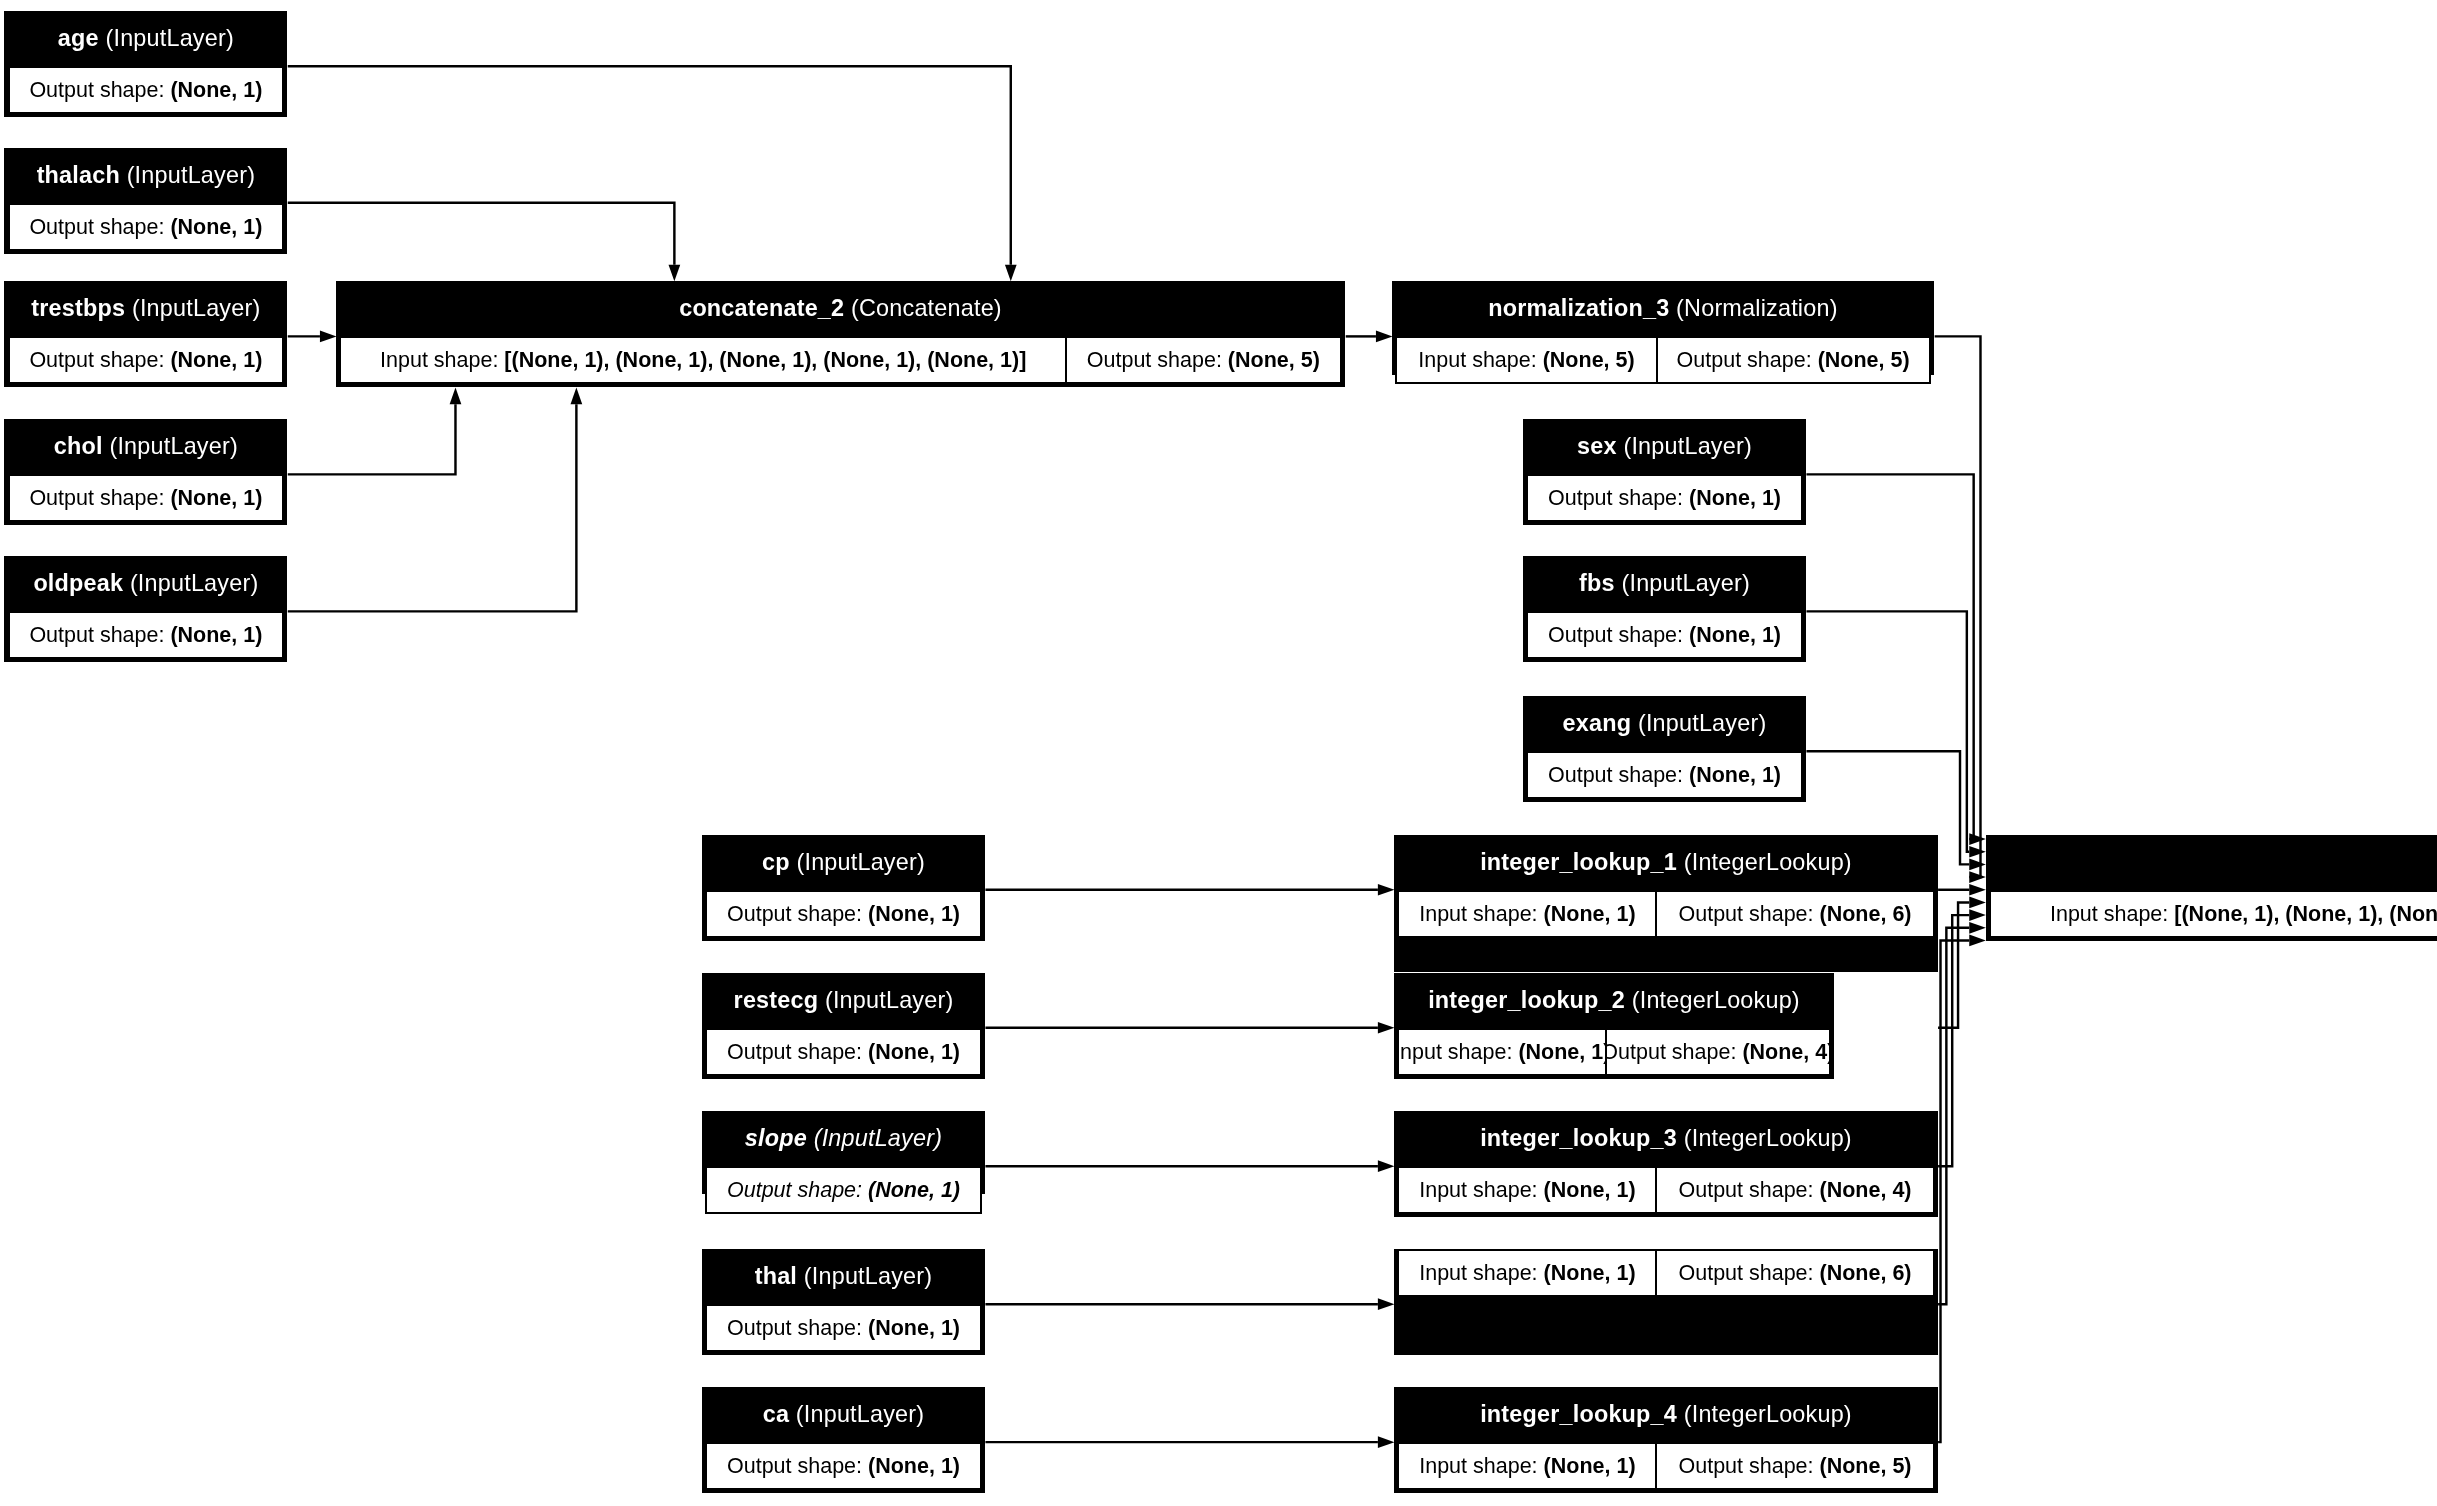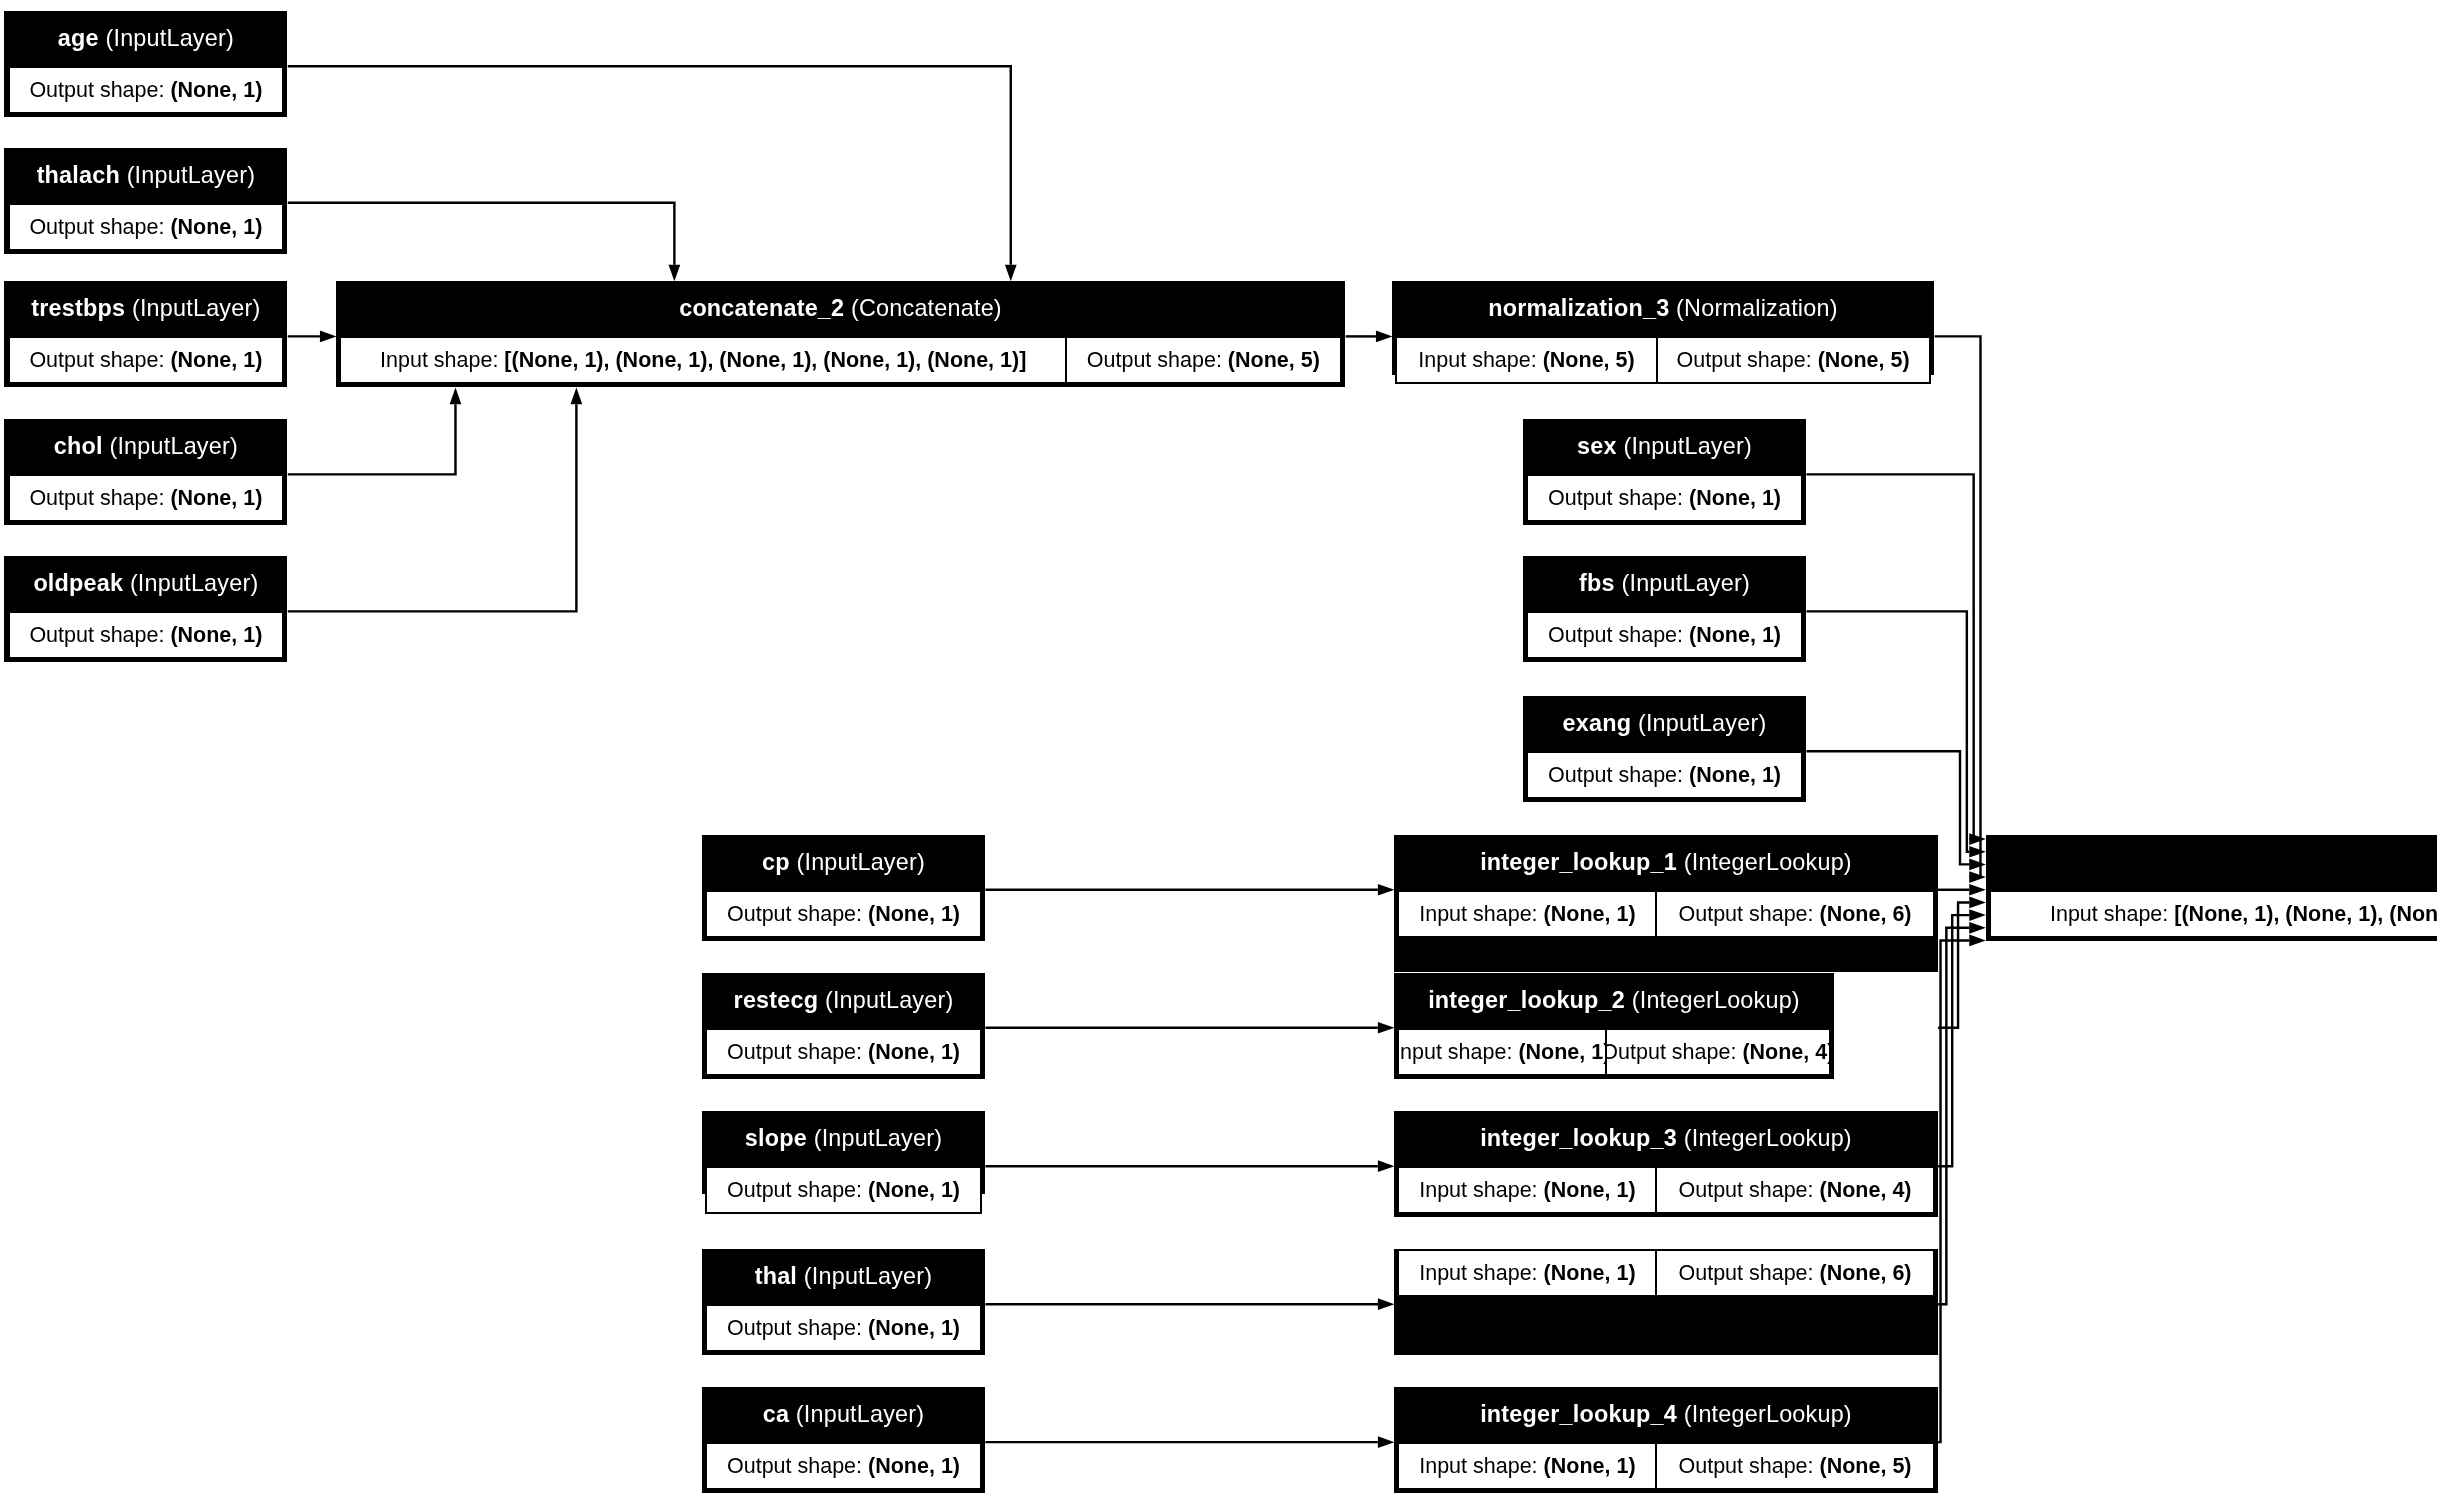--- a/index.html
+++ b/index.html
@@ -157,21 +157,21 @@
           <div class="cell" style="flex:1"><span>Output shape: </span><b>(None, 1)</b></div>
         </div>
       </div>
       <div class="node" style="left: 1394px; top: 973px; width: 440px; height: 106px;">
         <div class="title"><span class="name">integer_lookup_2</span><span> </span><span class="type">(IntegerLookup)</span></div>
         <div class="cells">
           <div class="cell" style="width:48.40%"><span>Input shape: </span><b>(None, 1)</b></div>
           <div class="cell" style="flex:1"><span>Output shape: </span><b>(None, 4)</b></div>
         </div>
       </div>
-      <div class="node" style="left: 702px; top: 1111px; width: 283px; height: 83px;">
+      <div class="node" style="left: 702px; top: 1111px; width: 283px; height: 83px; font-style: italic;">
         <div class="title"><span class="name">slope</span><span> </span><span class="type">(InputLayer)</span></div>
         <div class="cells">
           <div class="cell" style="flex:1"><span>Output shape: </span><b>(None, 1)</b></div>
         </div>
       </div>
       <div class="node" style="left: 1394px; top: 1111px; width: 544px; height: 106px;">
         <div class="title"><span class="name">integer_lookup_3</span><span> </span><span class="type">(IntegerLookup)</span></div>
         <div class="cells">
           <div class="cell" style="width:48.40%"><span>Input shape: </span><b>(None, 1)</b></div>
           <div class="cell" style="flex:1"><span>Output shape: </span><b>(None, 4)</b></div>

